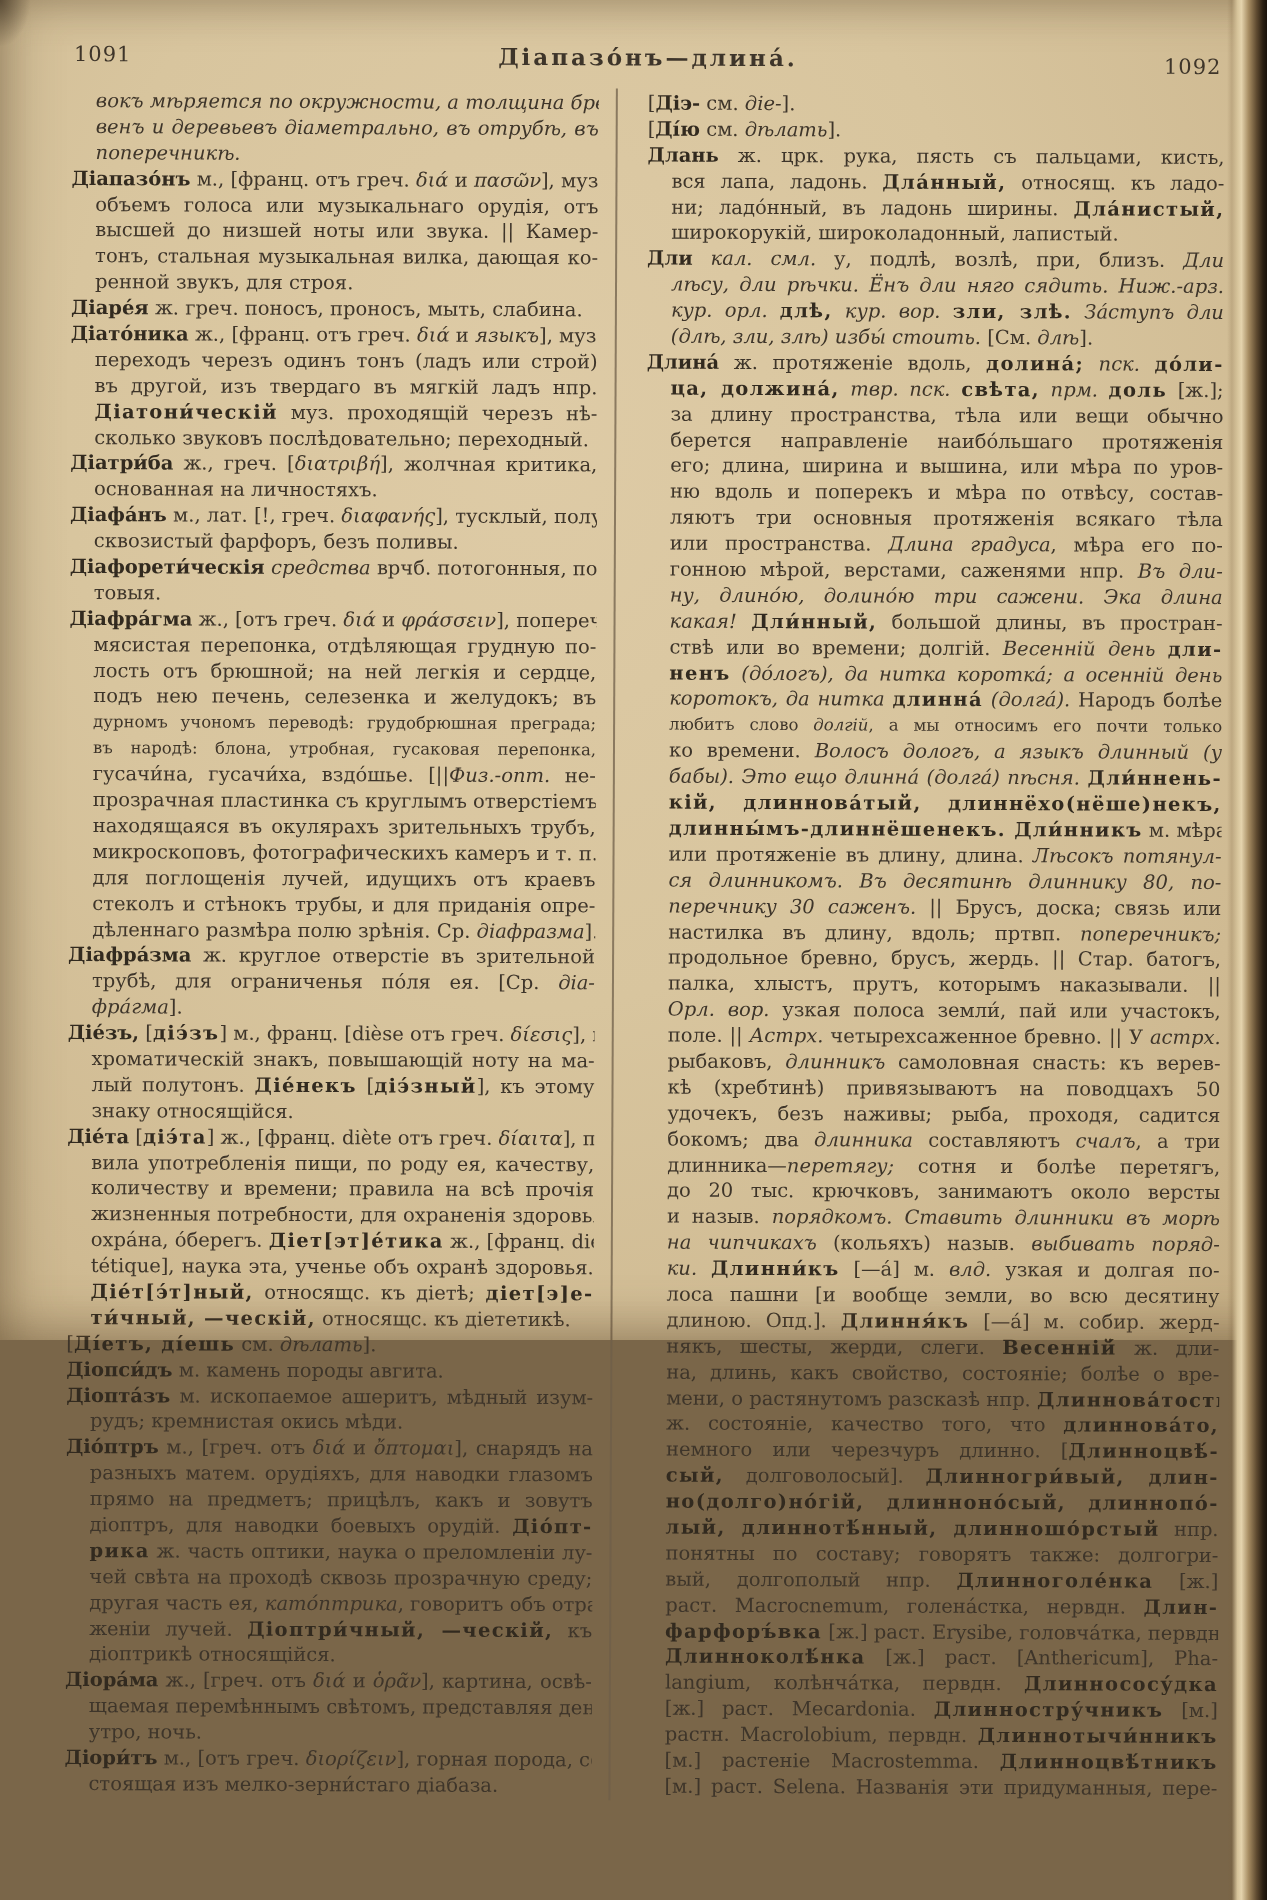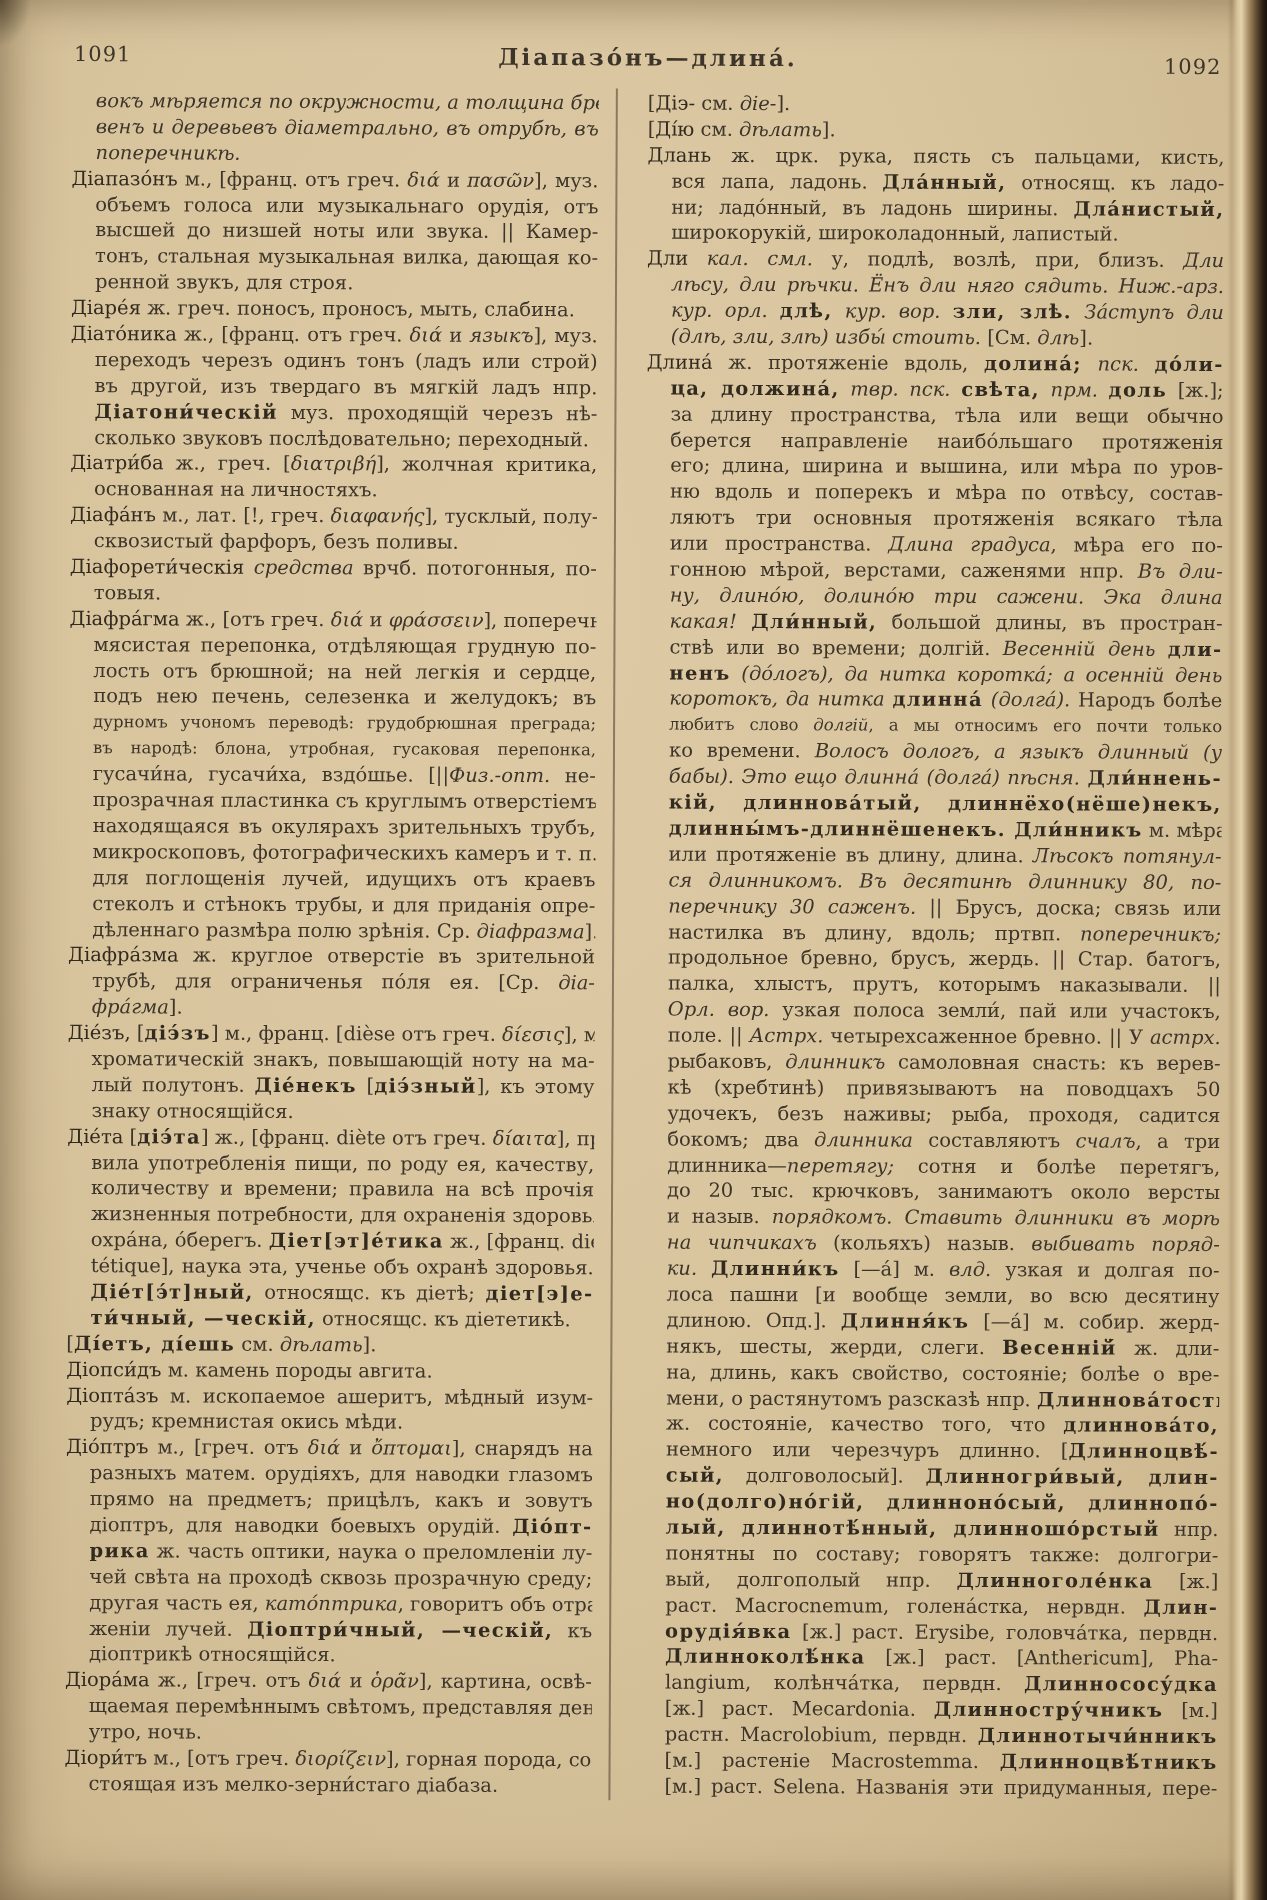--- a/index.html
+++ b/index.html
@@ -2,21 +2,21 @@
 <html style="--paper: #d8c59e; --paper_light: #decba6; --ink: #3e352a; --ink_dark: #322a1f; --divider: #6f5f49; --edge: #2a1f12;"><head>
 <meta charset="utf-8">
 <style>
   html,body{margin:0;padding:0}
   body{
     width:1267px;height:1900px;overflow:hidden;
     background:#7a6649;
     font-family:"DejaVu Serif", serif;
   }
   .page{
-    position:relative;width:1267px;height:1900px;
+    position:relative;width:1267px;height:1340px;
     background:radial-gradient(ellipse at 42% 32%, var(--paper_light,#decba6) 0%, var(--paper,#d8c59e) 45%, #cfba92 78%, #c3ac82 100%);
     color:var(--ink,#3e352a);
   }
   .vignette{
     position:absolute;inset:0;pointer-events:none;z-index:6;
     box-shadow:
       inset 28px 0 55px -22px rgba(100,80,50,.45),
       inset 0 26px 42px -20px rgba(100,80,50,.38),
       inset 0 -34px 48px -22px rgba(95,75,48,.42);
   }
@@ -49,21 +49,21 @@
     background:var(--divider,#6f5f49);opacity:.75;
   }
   .line{
     font-size:19.5px;line-height:25.9px;height:25.9px;
     white-space:nowrap;overflow:hidden;
     text-align-last:justify;
   }
   .line.ind{padding-left:24px}
   .line.end{text-align-last:left}
   .line.small{font-size:16.5px}
-  .b{font-weight:normal;color:var(--ink_dark,#322a1f)}
+  .b{font-weight:bold;color:var(--ink_dark,#322a1f)}
   .bs{font-weight:bold;letter-spacing:.07em;color:var(--ink_dark,#322a1f)}
   .i{font-style:italic}
 </style>
 </head>
 <body>
 
 <div class="page">
   <div class="content">
     <div class="pn pn-left">1091</div>
     <div class="running-title">Діапазо́нъ—длина́.</div>
@@ -233,21 +233,21 @@
           <div class="line ind">на, длинь, какъ свойство, состояніе; болѣе о вре-</div>
           <div class="line ind">мени, о растянутомъ разсказѣ нпр. <span class="bs">Длиннова́тость</span></div>
           <div class="line ind">ж. состояніе, качество того, что <span class="bs">длиннова́то,</span></div>
           <div class="line ind">немного или черезчуръ длинно. [<span class="bs">Длинноцвѣ́-</span></div>
           <div class="line ind"><span class="bs">сый,</span> долговолосый]. <span class="bs">Длинногри́вый, длин-</span></div>
           <div class="line ind"><span class="bs">но(долго)но́гій, длинноно́сый, длиннопо́-</span></div>
           <div class="line ind"><span class="bs">лый, длиннотѣ́нный, длинношо́рстый</span> нпр.</div>
           <div class="line ind">понятны по составу; говорятъ также: долгогри-</div>
           <div class="line ind">вый, долгополый нпр. <span class="bs">Длинноголе́нка</span> [ж.]</div>
           <div class="line ind">раст. Macrocnemum, голена́стка, нервдн. <span class="bs">Длин-</span></div>
-          <div class="line ind"><span class="bs">орудія́вка</span> [ж.] раст. Erysibe, головча́тка, первдн.</div>
+          <div class="line ind"><span class="bs">фарфоръ́вка</span> [ж.] раст. Erysibe, головча́тка, первдн.</div>
           <div class="line ind"><span class="bs">Длинноколѣ́нка</span> [ж.] раст. [Anthericum], Pha-</div>
           <div class="line ind">langium, колѣнча́тка, первдн. <span class="bs">Длиннососу́дка</span></div>
           <div class="line ind">[ж.] раст. Mecardonia. <span class="bs">Длинностру́чникъ</span> [м.]</div>
           <div class="line ind">растн. Macrolobium, первдн. <span class="bs">Длиннотычи́нникъ</span></div>
           <div class="line ind">[м.] растеніе Macrostemma. <span class="bs">Длинноцвѣ́тникъ</span></div>
           <div class="line ind">[м.] раст. Selena. Названія эти придуманныя, пере-</div>
         </div>
       </div>
   </div>
   <div class="corner-spot"></div>

